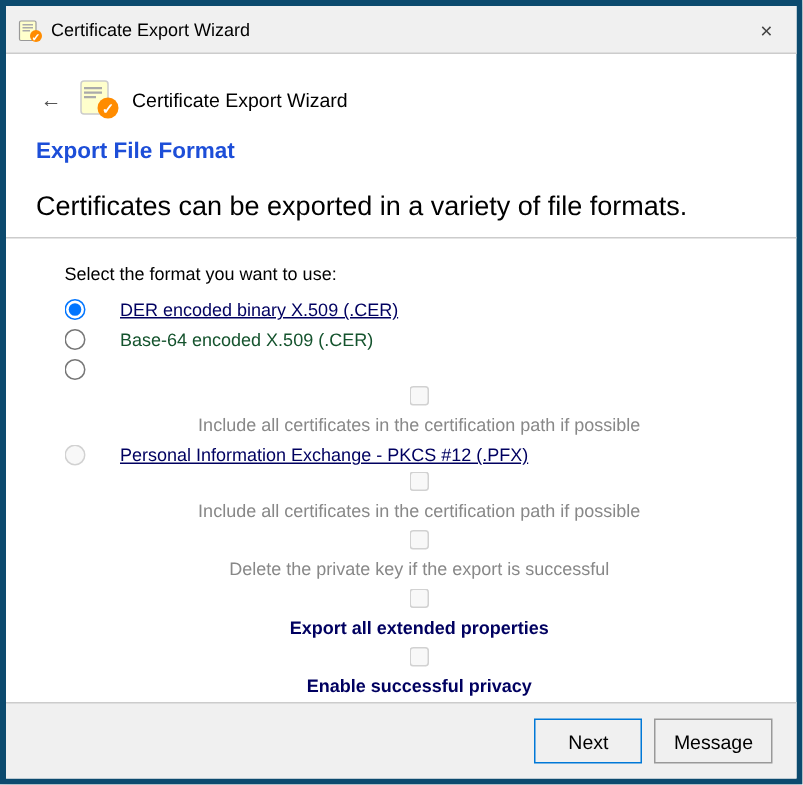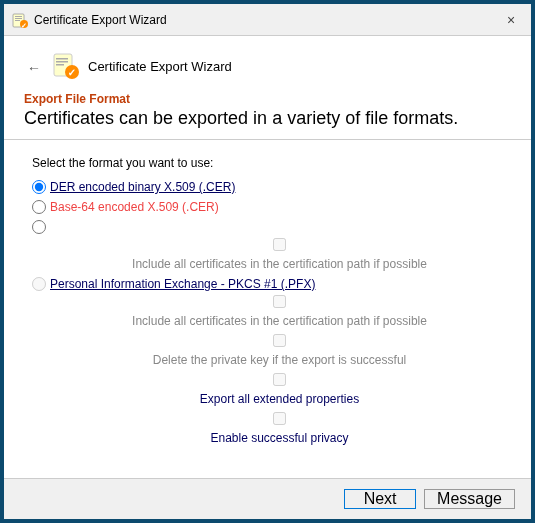--- a/index.html
+++ b/index.html
@@ -81,57 +81,57 @@
       align-items: center;
       justify-content: center;
     }
     .wizard-title-text {
       font-size: 13px;
       font-weight: normal;
       color: #000;
     }
     .section-title {
       font-weight: bold;
-      font-size: 12px;
-      color: #c2410c;
-      margin-bottom: 2px;
+      font-size: 15px;
+      color: #1d4ed8;
+      margin-bottom: 18px;
     }
     .section-desc {
       font-size: 18px;
       color: #000;
     }
     .content {
       flex: 1;
-      padding: 16px 28px;
+      padding: 16px 39px;
       overflow-y: auto;
     }
     .select-label {
       font-size: 12px;
       color: #000;
       margin-bottom: 10px;
     }
     .radio-group {
       display: flex;
       flex-direction: column;
       gap: 6px;
     }
     .radio-item {
       display: flex;
       align-items: center;
-      gap: 4px;
+      gap: 23px;
     }
     .radio-item input[type="radio"] {
       margin: 0;
       width: 14px;
       height: 14px;
       cursor: pointer;
     }
     .radio-label {
       font-size: 12px;
-      color: #ef4444;
+      color: #14532d;
     }
     .radio-label.selected {
       color: #000060;
     }
     .radio-label.disabled {
       color: #888;
     }
     .checkbox-group {
       display: flex;
       flex-direction: column;
@@ -150,34 +150,35 @@
       width: 13px;
       height: 13px;
       cursor: pointer;
     }
     .checkbox-label {
       font-size: 12px;
       color: #888;
     }
     .checkbox-label.enabled {
       color: #000060;
+      font-weight: bold;
     }
     .footer {
       border-top: 1px solid #ccc;
       padding: 10px 16px;
       display: flex;
       justify-content: flex-end;
       gap: 8px;
       background: #f0f0f0;
     }
     .btn {
       min-width: 72px;
-      height: 20px;
+      height: 30px;
       padding: 0 12px;
-      font-size: 16px;
+      font-size: 13px;
       border: 1px solid #999;
       background: #f0f0f0;
       cursor: pointer;
       color: #000;
     }
     .btn-next {
       border: 1px solid #0078d7;
       background: #f0f0f0;
     }
     
@@ -253,21 +254,21 @@
           <div class="checkbox-item">
             <input type="checkbox" id="pkcs7_certs" disabled="" style="">
             <label for="pkcs7_certs" class="checkbox-label">Include all certificates in the certification path if possible</label>
           </div>
         </div>
       </div>
 
       <div>
         <div class="radio-item">
           <input type="radio" name="format" id="pfx" disabled="" style="">
-          <label for="pfx" class="radio-label disabled" style="color:#000060; text-decoration:underline;">Personal Information Exchange - PKCS #1 (.PFX)</label>
+          <label for="pfx" class="radio-label disabled" style="color:#000060; text-decoration:underline;">Personal Information Exchange - PKCS #12 (.PFX)</label>
         </div>
         <div class="checkbox-group">
           <div class="checkbox-item">
             <input type="checkbox" id="pfx_certs" disabled="" style="">
             <label for="pfx_certs" class="checkbox-label">Include all certificates in the certification path if possible</label>
           </div>
           <div class="checkbox-item">
             <input type="checkbox" id="pfx_delete" disabled="" style="">
             <label for="pfx_delete" class="checkbox-label">Delete the private key if the export is successful</label>
           </div>

